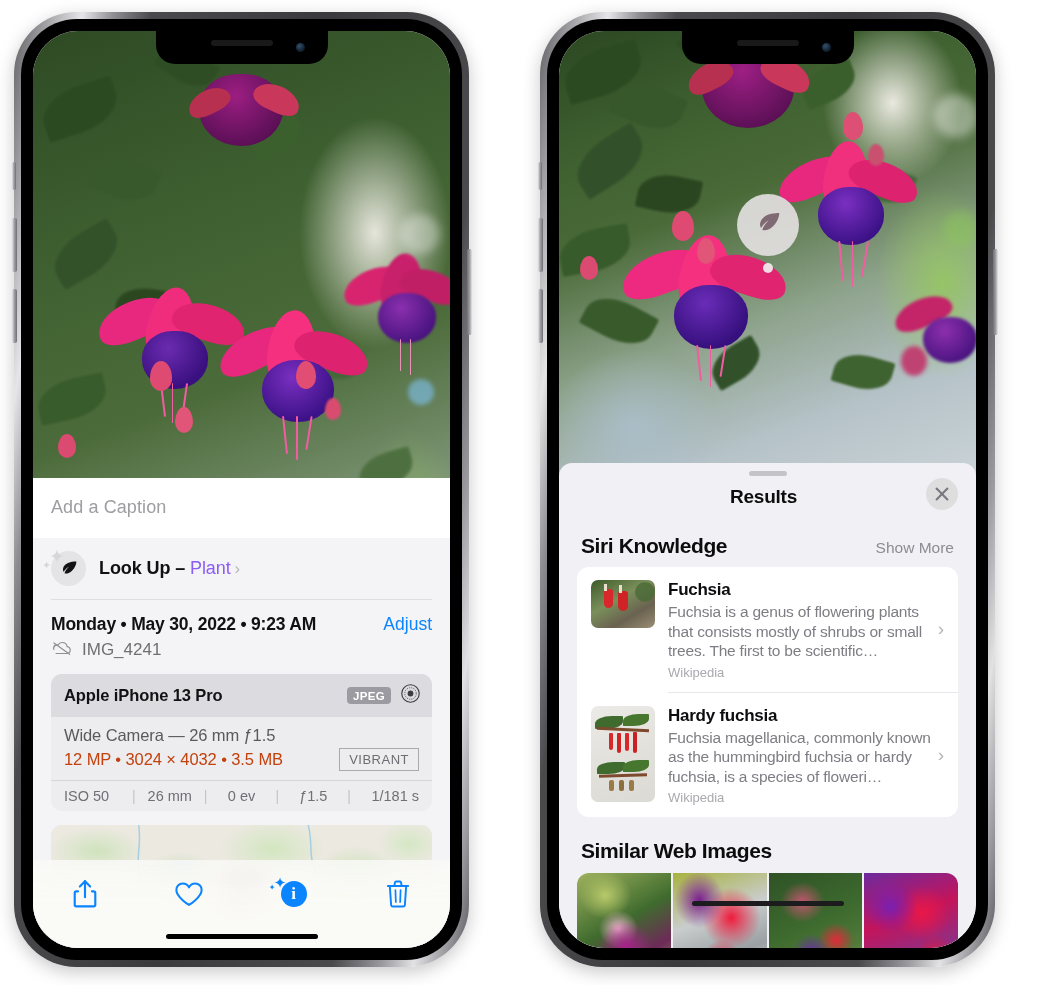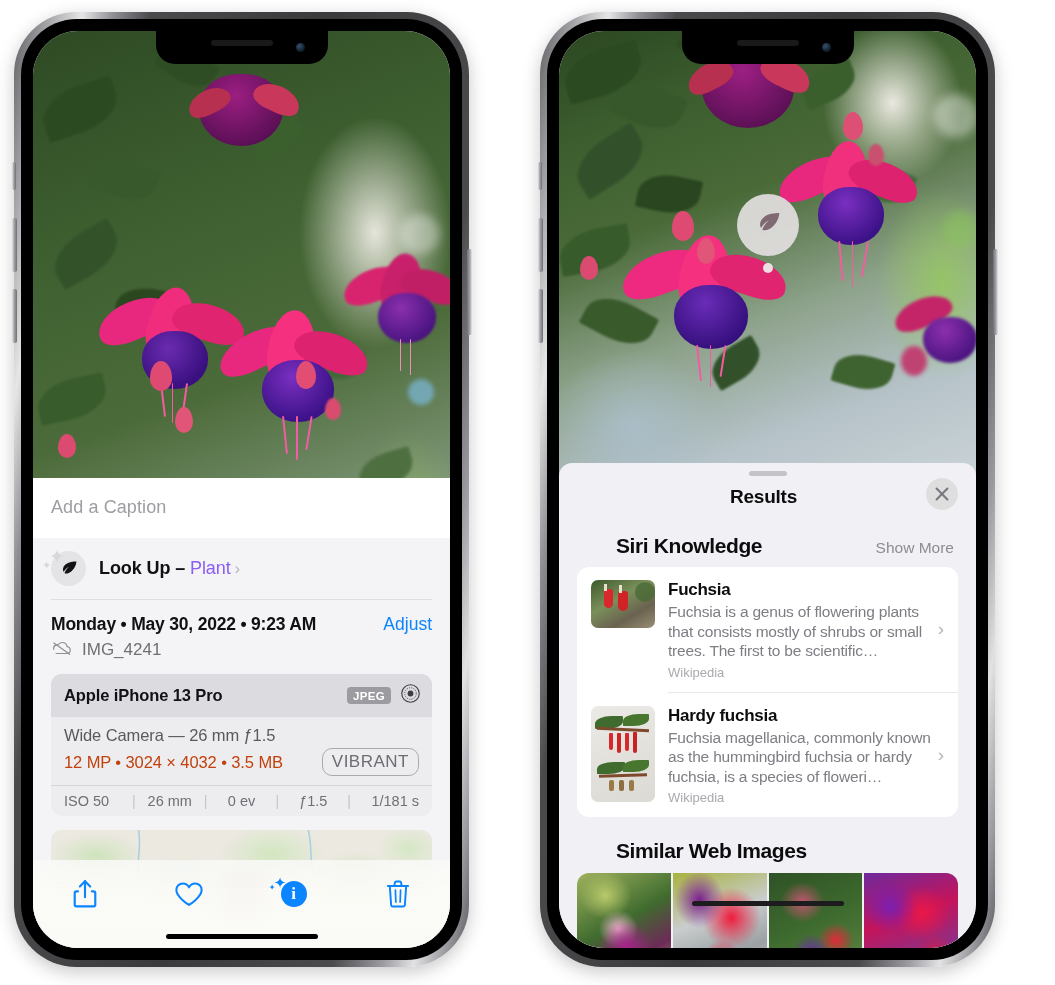--- a/index.html
+++ b/index.html
@@ -117,22 +117,22 @@
   .cam-head-right { display:flex; align-items:center; gap:9px; }
   .badge-jpeg {
     background:#9b9ba1; color:#fff; font-size:11.5px; font-weight:700;
     padding: 2.5px 6px; border-radius:4px; letter-spacing:.3px;
   }
   .cam-body { padding: 9px 13px 9px 13px; }
   .cam-line1 { font-size:16.5px; color:#59595e; letter-spacing:-.1px; }
   .cam-line2row { display:flex; align-items:center; justify-content:space-between; margin-top:3px; }
   .cam-line2 { font-size:16.5px; color:#c2410c; letter-spacing:-.1px; }
   .badge-vibrant {
-    border:1px solid #a9a9af; color:#6c6c72; font-size:17px; letter-spacing:.5px;
-    padding: 3px 9px; border-radius:10px;
+    border:1px solid #a9a9af; color:#6c6c72; font-size:13px; letter-spacing:.5px;
+    padding: 3px 9px; border-radius:0;
   }
   .cam-foot {
     display:flex; align-items:center; border-top:1px solid #d6d6da;
     padding: 7px 13px; gap:0;
   }
   .cam-foot span { font-size:14.5px; color:#6f6f75; flex:1; text-align:center; }
   .cam-foot span:first-child { text-align:left; }
   .cam-foot span:last-child { text-align:right; }
   .cam-foot .sep { flex:0 0 auto; color:#c4c4c9; font-size:14px; }
 
@@ -184,21 +184,21 @@
              margin: 8px auto 0 auto; }
   .res-head { position:relative; padding: 10px 8px 4px 0; text-align:center; }
   .res-title { font-size:19px; font-weight:700; color:#0d0d0f; letter-spacing:-.2px; }
   .close-btn {
     position:absolute; right: 18px; top: 2px;
     width:32px; height:32px; border-radius:50%; background:#dededf;
     display:flex; align-items:center; justify-content:center;
   }
   .sec-head { display:flex; align-items:baseline; justify-content:space-between;
               padding: 22px 22px 9px 22px; }
-  .sec-title { font-size:21px; font-weight:700; color:#0c0c0e; letter-spacing:-.4px;margin-left:35px; }
+  .sec-title { font-size:21px; font-weight:700; color:#0c0c0e; letter-spacing:-.4px; }
   .sec-more { font-size:15.5px; color:#8c8c92; }
   .cards { margin: 0 18px; background:#fff; border-radius:12px; overflow:hidden; }
   .kcard { display:flex; align-items:flex-start; gap:13px; padding: 13px 13px 12px 14px; position:relative; }
   .kthumb { flex:0 0 auto; border-radius:7px; overflow:hidden; position:relative; }
   .kthumb.a { width:64px; height:48px; background: linear-gradient(150deg,#3c5a2a,#7a8f5a 40%,#6a6250 70%,#9a8e74); }
   .kthumb.b { width:64px; height:96px; background: linear-gradient(160deg,#eceae6,#e3e1dc 50%,#dcdad4); }
   .ktext { flex:1; min-width:0; padding-right: 14px; }
   .ktitle { font-size:17px; font-weight:700; color:#0d0d0f; letter-spacing:-.25px; margin-bottom:2px; }
   .kdesc { font-size:15.5px; line-height:19.5px; color:#7d7d84; letter-spacing:-.2px; }
   .ksrc { font-size:13px; color:#a9a9af; margin-top:4px; }

